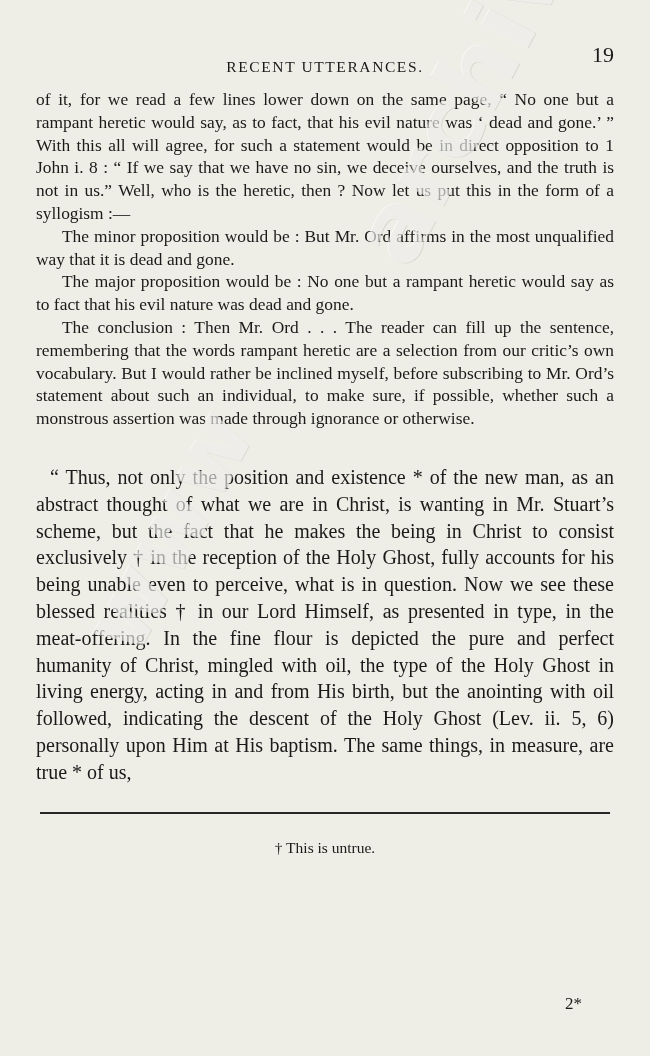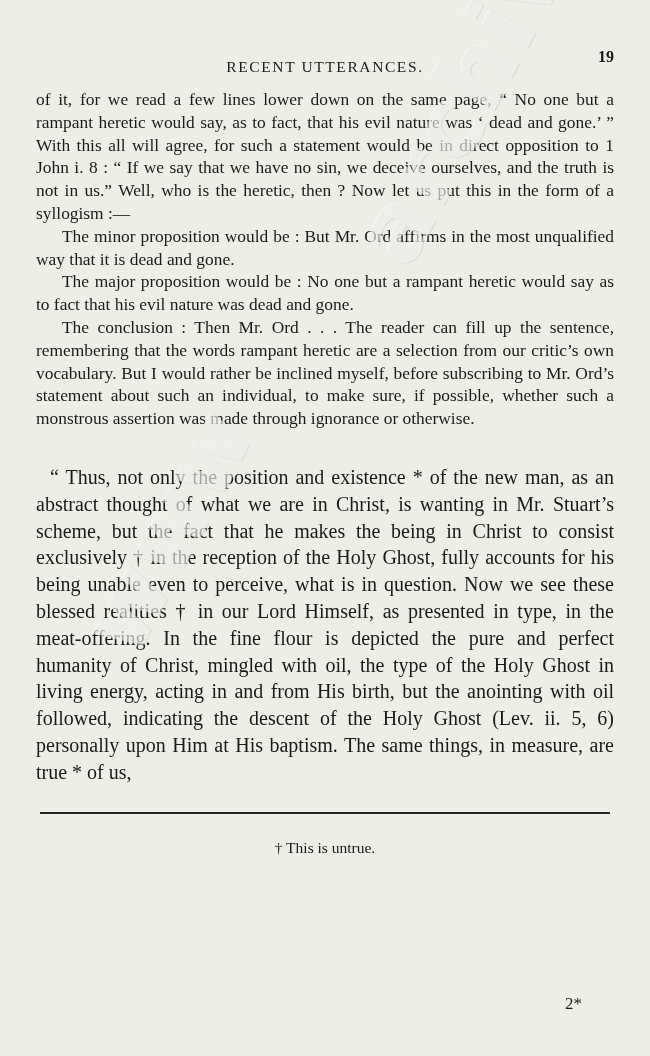--- a/index.html
+++ b/index.html
@@ -67,23 +67,22 @@
     text-align: center;
     font-size: 15.5px;
     letter-spacing: 1.6px;
     font-variant: small-caps;
     text-transform: uppercase;
   }
   .folio {
     position: absolute;
     right: 0;
     top: 0;
-    font-size: 16px;
-    font-weight: bold;
-    margin-top: 6px;
+    font-size: 22px;
+    font-weight: normal;
   }
   .body-text {
     margin: 0 36px;
     font-size: 17.4px;
     line-height: 1.31;
     text-align: justify;
     text-justify: inter-word;
   }
   .body-text p {
     margin: 0;

